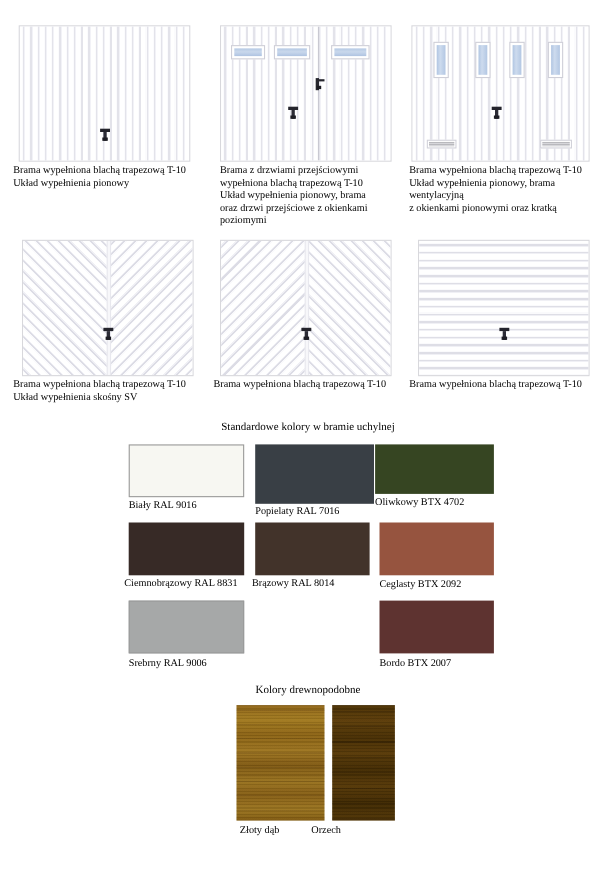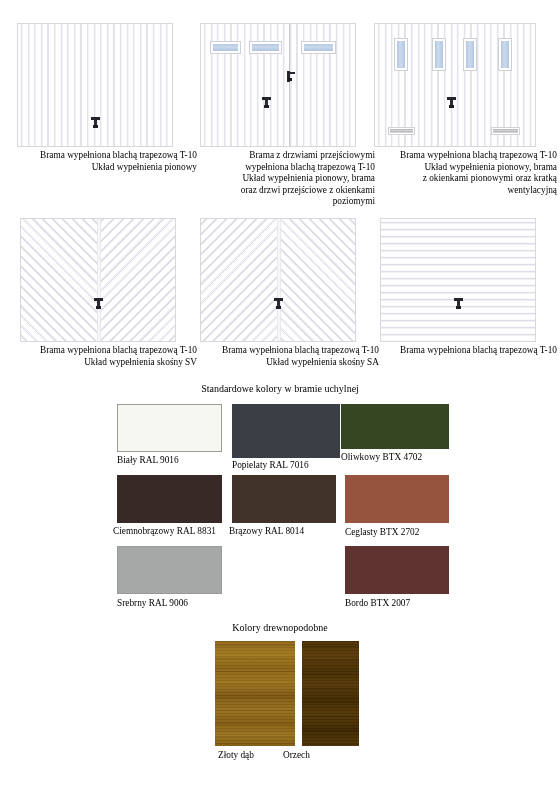--- a/index.html
+++ b/index.html
@@ -213,21 +213,21 @@
   }
 
   
   .caption {
     position: absolute;
     font-size: 9.3px;
     line-height: 11.6px;
     color: #000;
     font-family: "Liberation Serif", "DejaVu Serif", serif;
   }
-  .caption div { white-space: nowrap; text-align: right; }
+  .caption div { white-space: nowrap; }
 
   
   .section-title {
     position: absolute;
     font-size: 10px;
     line-height: 12px;
     text-align: center;
     font-family: "Liberation Serif", "DejaVu Serif", serif;
   }
   .swatch {
@@ -353,22 +353,22 @@
       <div class="vent-inner"></div>
     </div>
     <div class="vent" style="left:116px; top:103px; width:29px; height:8px;">
       <div class="vent-inner"></div>
     </div>
   </div>
 </div>
 <div class="caption" style="left:372px; top:150px; width:185px;">
   <div>Brama wypełniona blachą trapezową T-10</div>
   <div>Układ wypełnienia pionowy, brama</div>
+  <div>wentylacyjną</div>
   <div>z okienkami pionowymi oraz kratką</div>
-  <div>wentylacyjną</div>
 </div>
 
 <div class="door-card" style="left:20px; top:218px;">
   <div class="door" style="width:156px; height:124px;">
     <div class="diag-half left diag-a"></div>
     <div class="diag-half right diag-b"></div>
     <div class="center-seam"></div>
     <div class="handle" style="left:73px; top:78px;">
       <div class="bar"></div>
         <div class="stem"></div>
@@ -388,21 +388,20 @@
     <div class="center-seam"></div>
     <div class="handle" style="left:73px; top:78px;">
       <div class="bar"></div>
         <div class="stem"></div>
         <div class="knob"></div>
     </div>
   </div>
 </div>
 <div class="caption" style="left:194px; top:345px; width:185px;">
   <div>Brama wypełniona blachą trapezową T-10</div>
-  <div>Układ wypełnienia skośny SA</div>
 </div>
 
 <div class="door-card" style="left:380px; top:218px;">
   <div class="door" style="width:156px; height:124px;">
     <div class="fill-horizontal"></div>
     <div class="handle" style="left:73px; top:78px;">
       <div class="bar"></div>
         <div class="stem"></div>
         <div class="knob"></div>
     </div>
@@ -423,21 +422,21 @@
 <div class="swatch" style="left:341px; top:404px; width:108px; height:45px; background:#364522;"></div>
 <div class="swatch-label" style="left:341px; top:452px;font-family:Liberation Serif, serif;">Oliwkowy BTX 4702</div>
 
 <div class="swatch" style="left:117px; top:475px; width:105px; height:48px; background:#372a26;"></div>
 <div class="swatch-label" style="left:113px; top:526px;">Ciemnobrązowy RAL 8831</div>
 
 <div class="swatch" style="left:232px; top:475px; width:104px; height:48px; background:#42332a;"></div>
 <div class="swatch-label" style="left:229px; top:526px;">Brązowy RAL 8014</div>
 
 <div class="swatch" style="left:345px; top:475px; width:104px; height:48px; background:#96543f;"></div>
-<div class="swatch-label" style="left:345px; top:527px;">Ceglasty BTX 2702</div>
+<div class="swatch-label" style="left:345px; top:527px;">Ceglasty BTX 2092</div>
 
 <div class="swatch bordered" style="left:117px; top:546px; width:105px; height:48px; background:#a6a8a8;"></div>
 <div class="swatch-label" style="left:117px; top:598px;">Srebrny RAL 9006</div>
 
 <div class="swatch" style="left:345px; top:546px; width:104px; height:48px; background:#5e3330;"></div>
 <div class="swatch-label" style="left:345px; top:598px;">Bordo BTX 2007</div>
 
 <div class="section-title" style="left:180px; top:622px; width:200px;">Kolory drewnopodobne</div>
 
 <div class="wood wood-oak" style="left:215px; top:641px; width:80px; height:105px;"></div>

